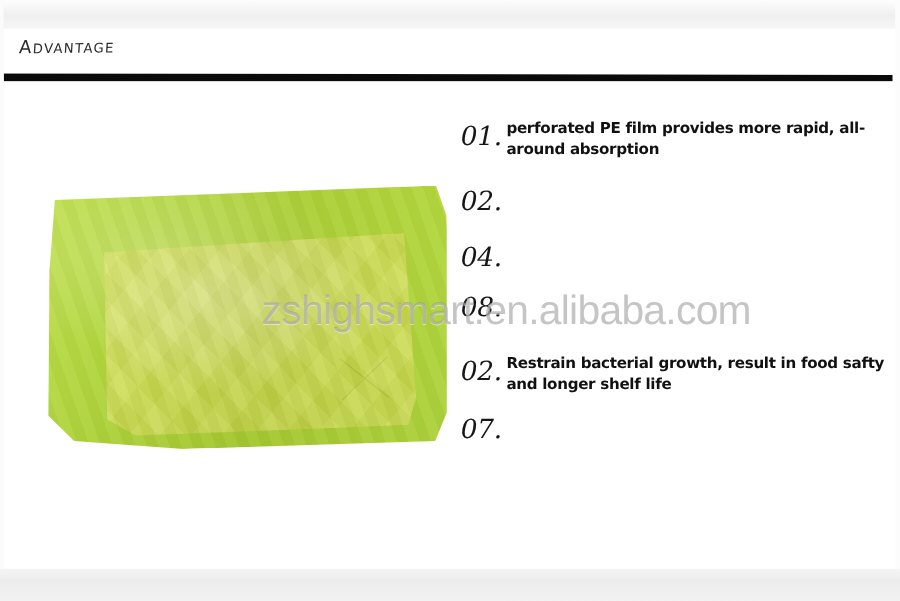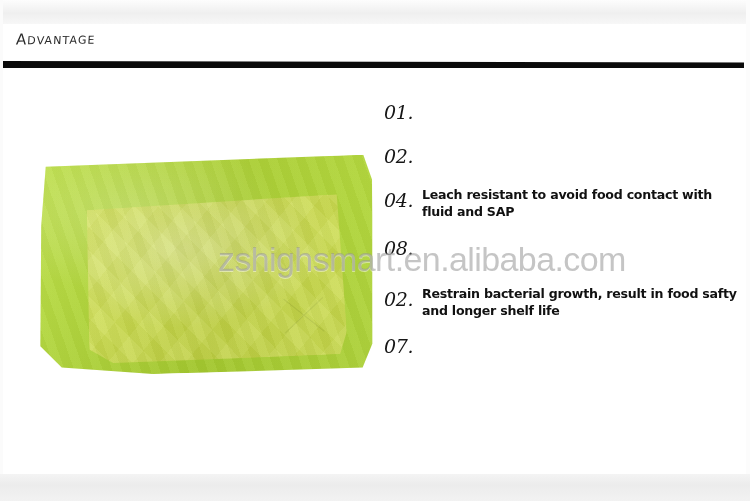--- a/index.html
+++ b/index.html
@@ -155,21 +155,21 @@
   .adv-item {
     position: relative;
     display: flex;
     align-items: flex-start;
     margin-bottom: 17px;
   }
   .adv-num {
     flex: 0 0 38px;
     font-family: "DejaVu Serif", serif;
     font-style: italic;
-    font-size: 19px;
+    font-size: 22px;
     font-weight: 400;
     color: #161616;
     line-height: 1.05;
     padding-top: 7px;
     letter-spacing: -0.3px;
   }
   .adv-text {
     flex: 1 1 auto;
     font-family: "DejaVu Sans", sans-serif;
     font-size: 12.6px;
@@ -221,30 +221,30 @@
             <span></span>
         </div>
       </div>
     </div>
   </div>
 
   <div class="adv-list">
 
     <div class="adv-item">
       <div class="adv-num">01.</div>
+      <div class="adv-text">perforated PE film provides more rapid, all-around absorption</div>
     </div>
 
     <div class="adv-item">
       <div class="adv-num">02.</div>
     </div>
 
 
     <div class="adv-item">
       <div class="adv-num">04.</div>
-      <div class="adv-text">Leach resistant to avoid food contact with fluid and SAP</div>
     </div>
 
     <div class="adv-item single">
       <div class="adv-num">08.</div>
     </div>
 
     <div class="adv-item">
       <div class="adv-num">02.</div>
       <div class="adv-text">Restrain bacterial growth, result in food safty and longer shelf life</div>
     </div>

